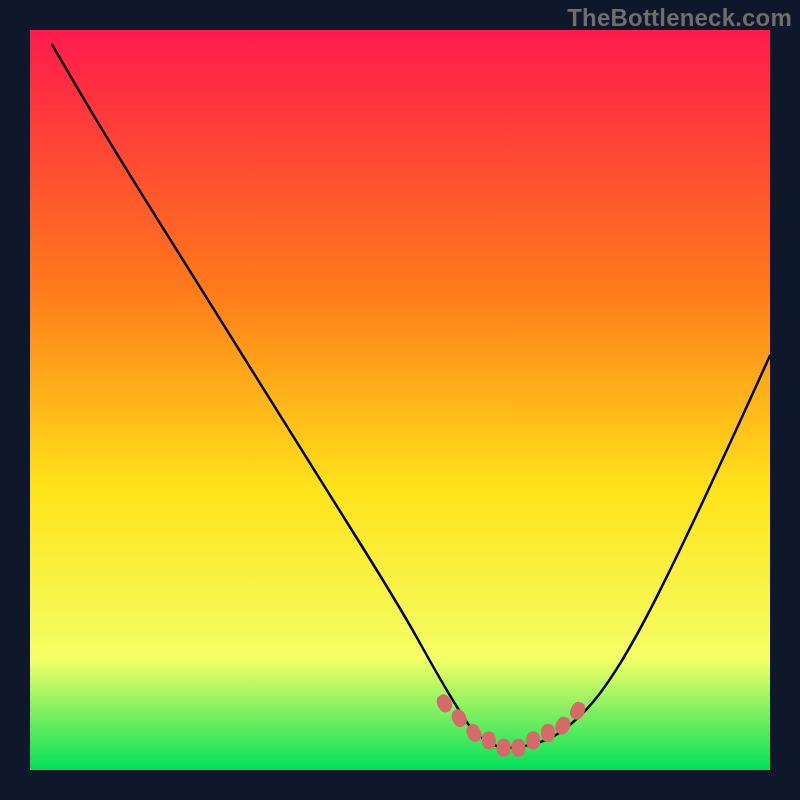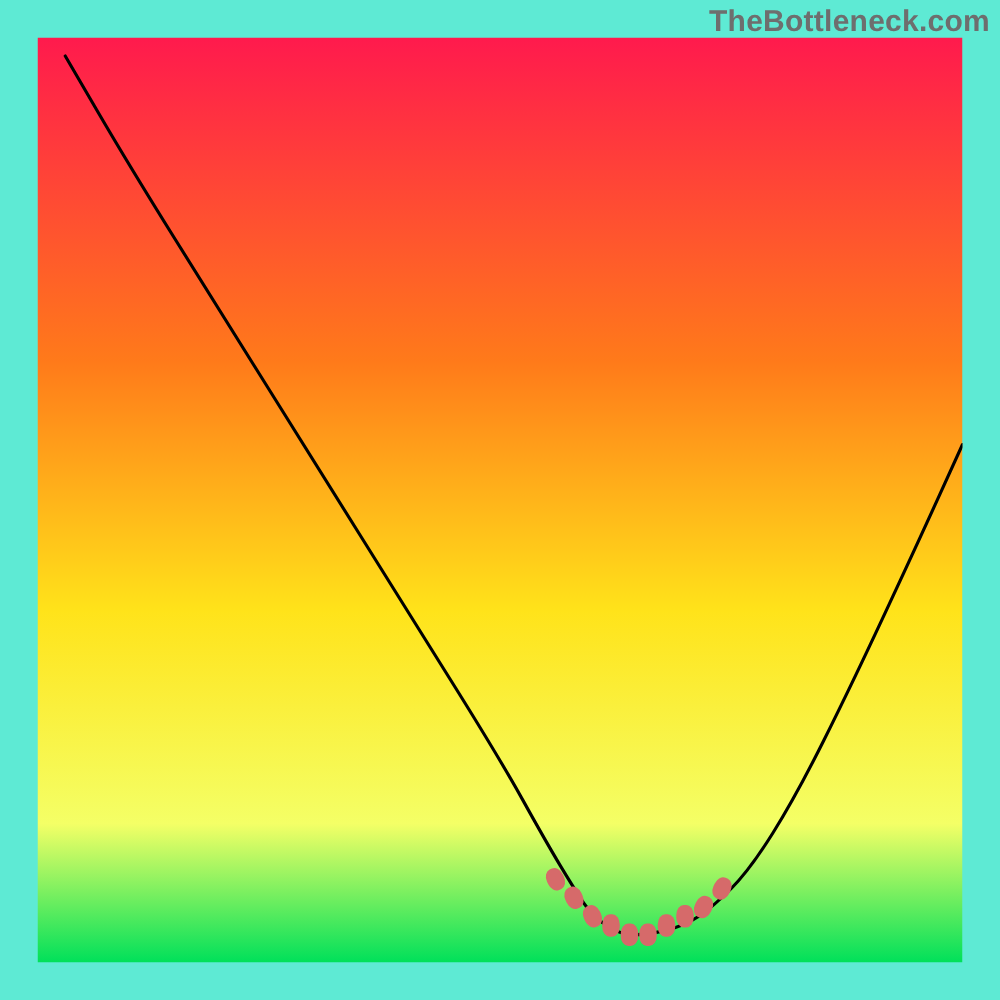--- a/index.html
+++ b/index.html
@@ -9,21 +9,21 @@
     height: 800px;
     background: #000;
     overflow: hidden;
   }
   .frame {
     position: absolute;
     left: 0;
     top: 0;
     width: 800px;
     height: 800px;
-    background: #5eead4;
+    background: #0f172a;
   }
   .plot {
     position: absolute;
     left: 30px;
     top: 30px;
     width: 740px;
     height: 740px;
   }
   .watermark {
     position: absolute;

